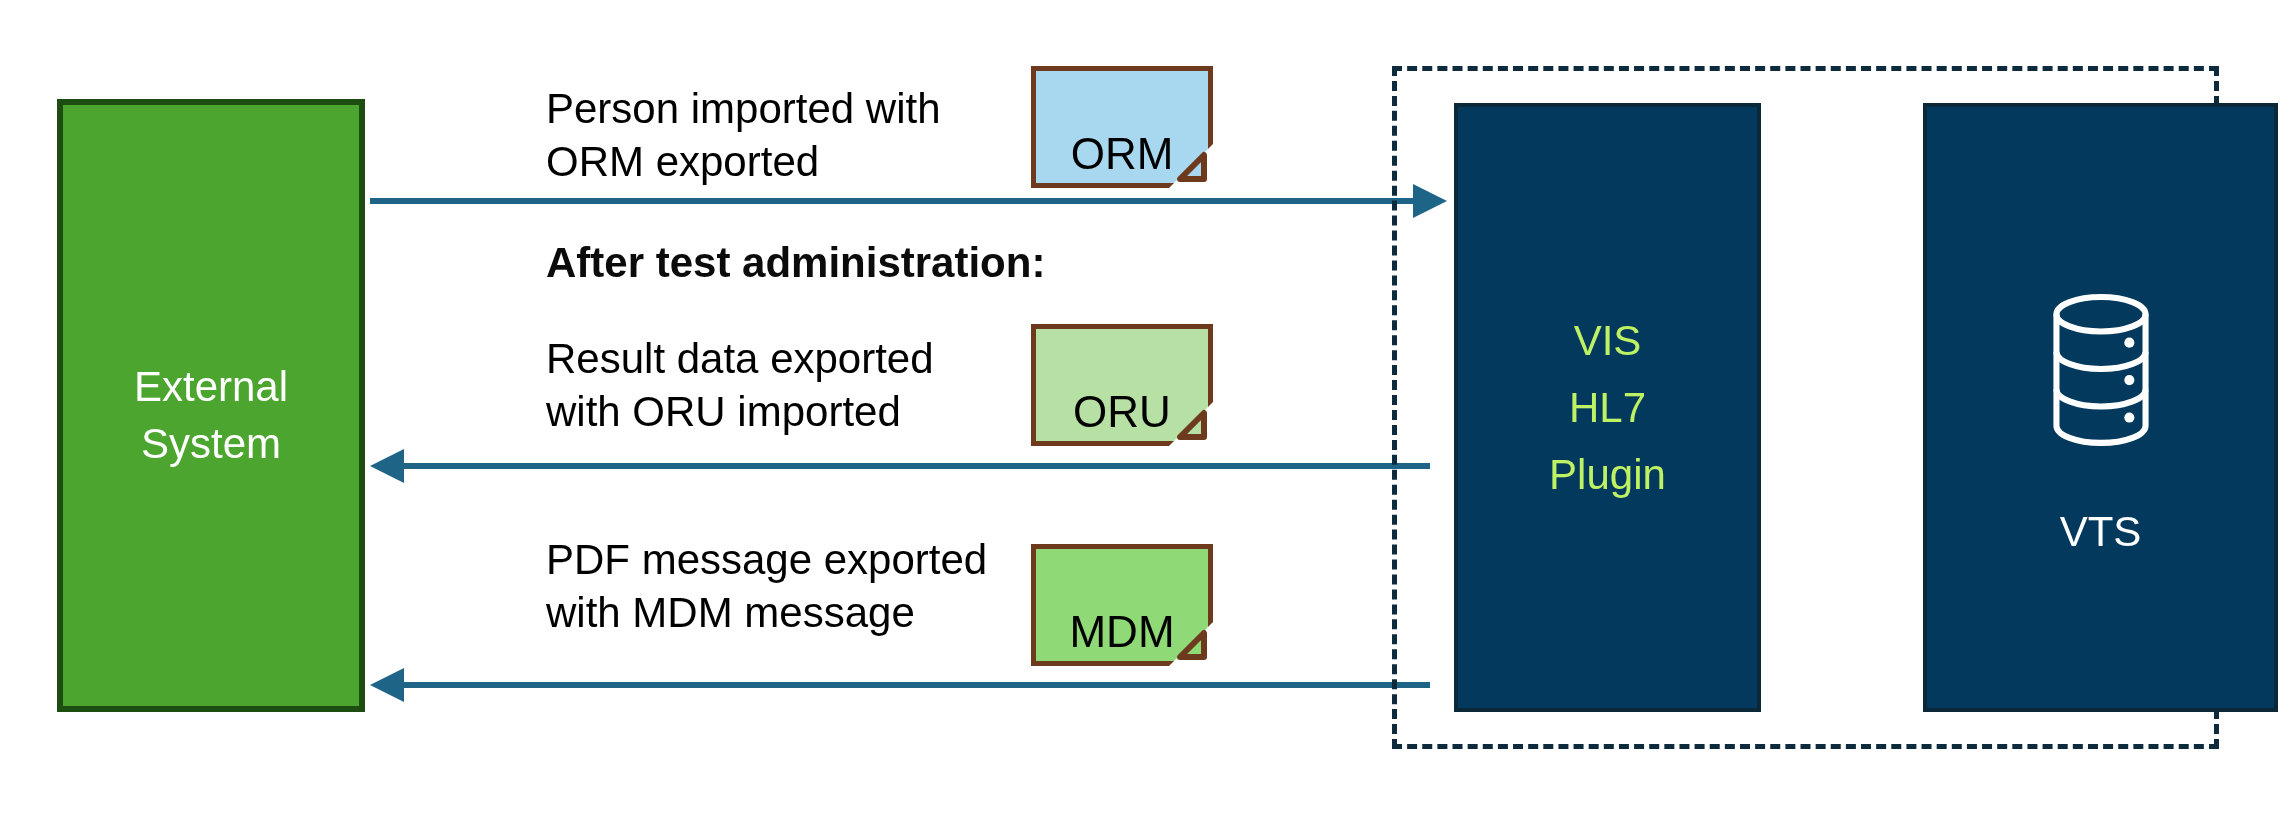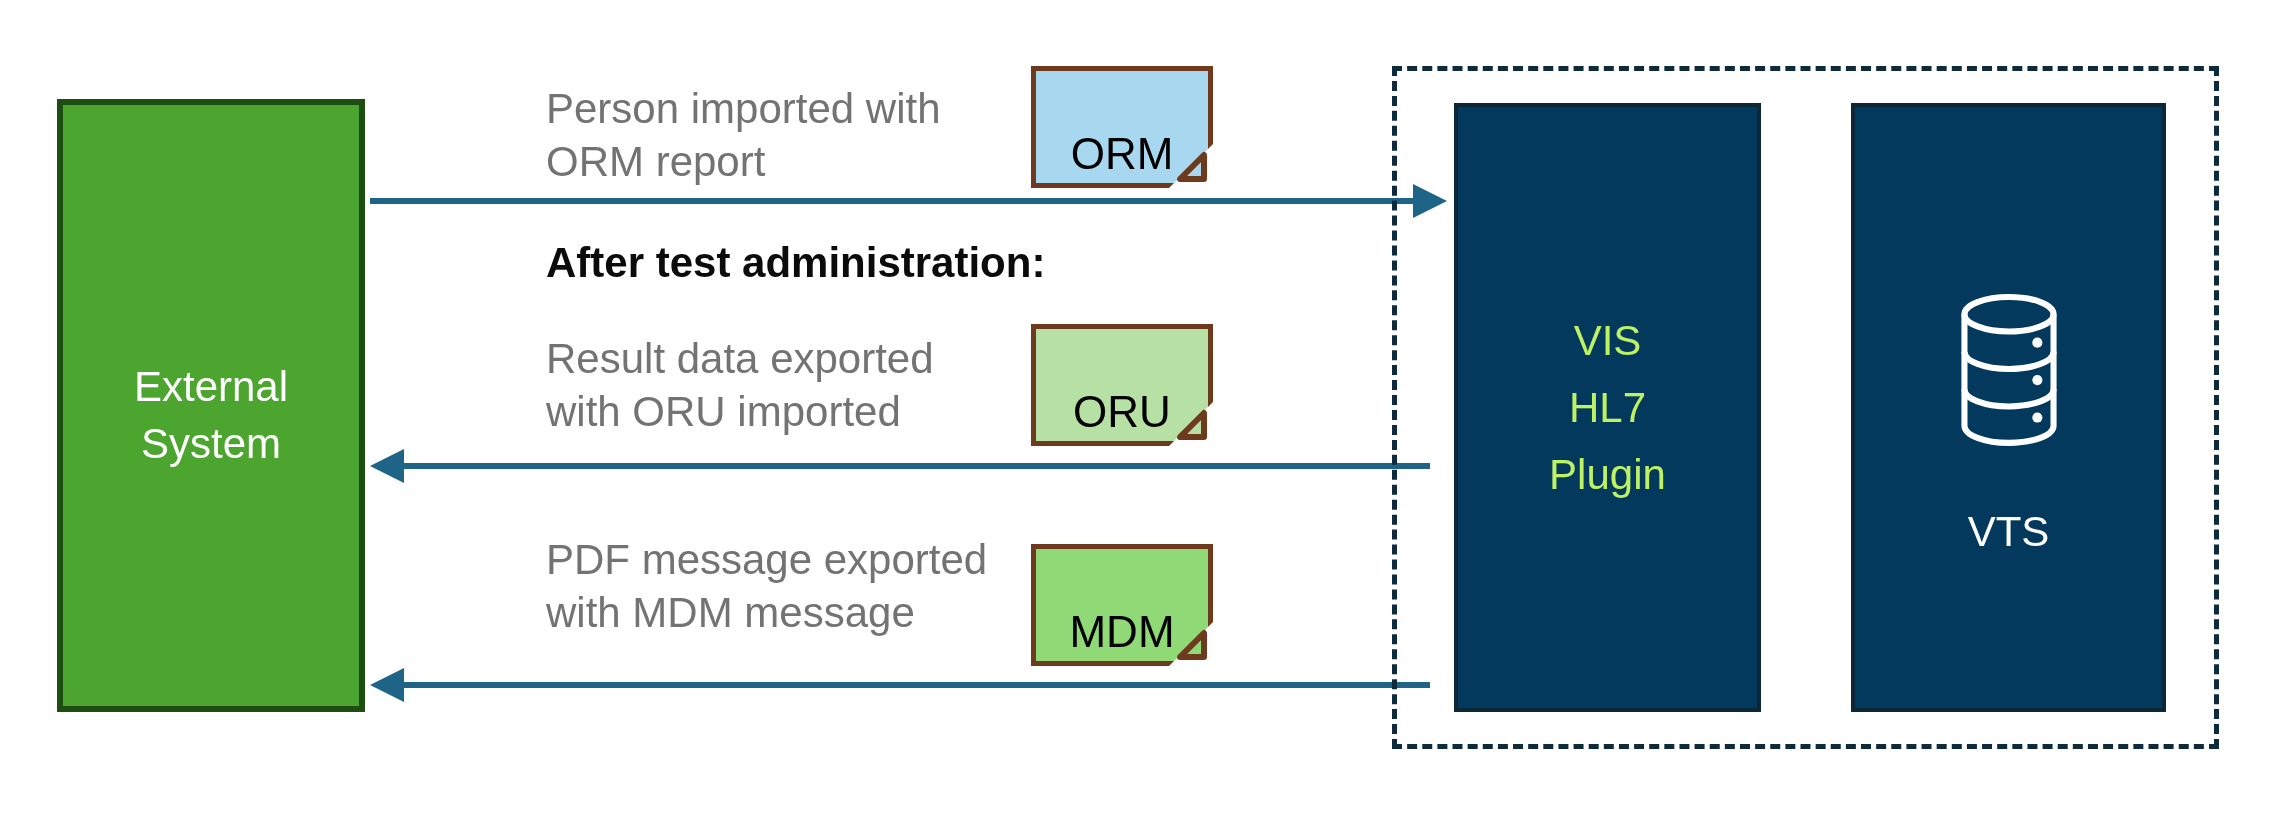--- a/index.html
+++ b/index.html
@@ -44,21 +44,21 @@
 
   
   .navy-box {
     position: absolute;
     top: 103px;
     height: 609px;
     background: #03395C;
     border: 4px solid #0B2839;
   }
   .plugin-box { left: 1454px; width: 307px; display: flex; align-items: center; justify-content: center; }
-  .vts-box { left: 1851px; width: 315px; text-decoration: underline; }
+  .vts-box { left: 1923px; width: 355px; text-decoration: underline; }
 
   .plugin-label {
     color: #bef264;
     font-size: 42px;
     line-height: 67px;
     text-align: center;
   }
   .plugin-label span { display: block; }
 
   .db-icon {
@@ -74,21 +74,21 @@
     text-align: center;
     color: #ffffff;
     font-size: 42px;
     line-height: 50px;
   }
 
   
   .flow-label {
     position: absolute;
     left: 546px;
-    color: #737373;
+    color: #000000;
     font-size: 42px;
     line-height: 53px;
     white-space: nowrap;
   }
   .flow-label-1 { top: 82px; }
   .flow-label-2 { top: 332px; }
   .flow-label-3 { top: 533px; }
 
   .section-heading {
     position: absolute;
@@ -152,21 +152,21 @@
 
   <div class="ext-box">
     <div class="ext-label">
       <span>External</span>
       <span>System</span>
     </div>
   </div>
 
   <div class="flow-label flow-label-1">
     <div>Person imported with</div>
-    <div>ORM report</div>
+    <div>ORM exported</div>
   </div>
   <div class="note note-orm">
     <span class="note-text">ORM</span>
     <svg class="fold" viewBox="0 0 44 44">
       <polygon points="44,0 44,44 0,44" fill="#ffffff"></polygon>
       <path d="M35 11 L35 35 L11 35 Z" fill="#A8D8F0" stroke="#6E3A1E" stroke-width="6" stroke-linejoin="round"></path>
     </svg>
   </div>
   <div class="arrow-line line-1"></div>
   <div class="arrow-head head-right head-1"></div>

